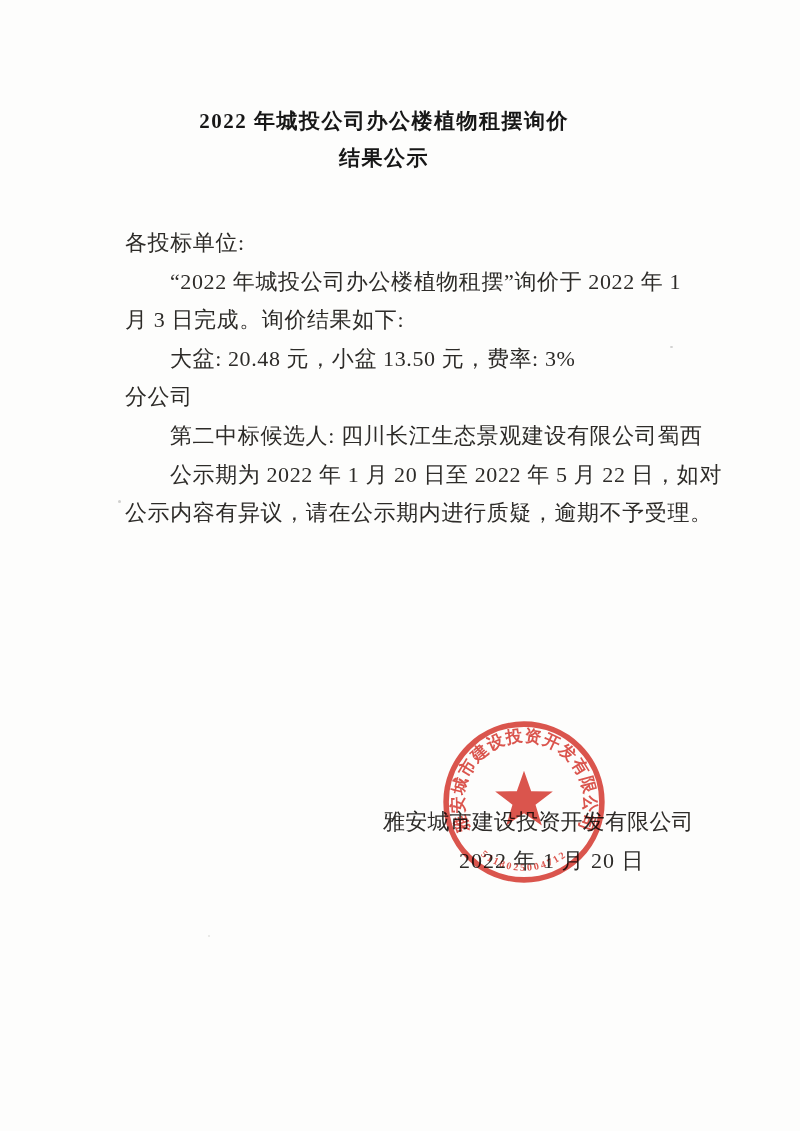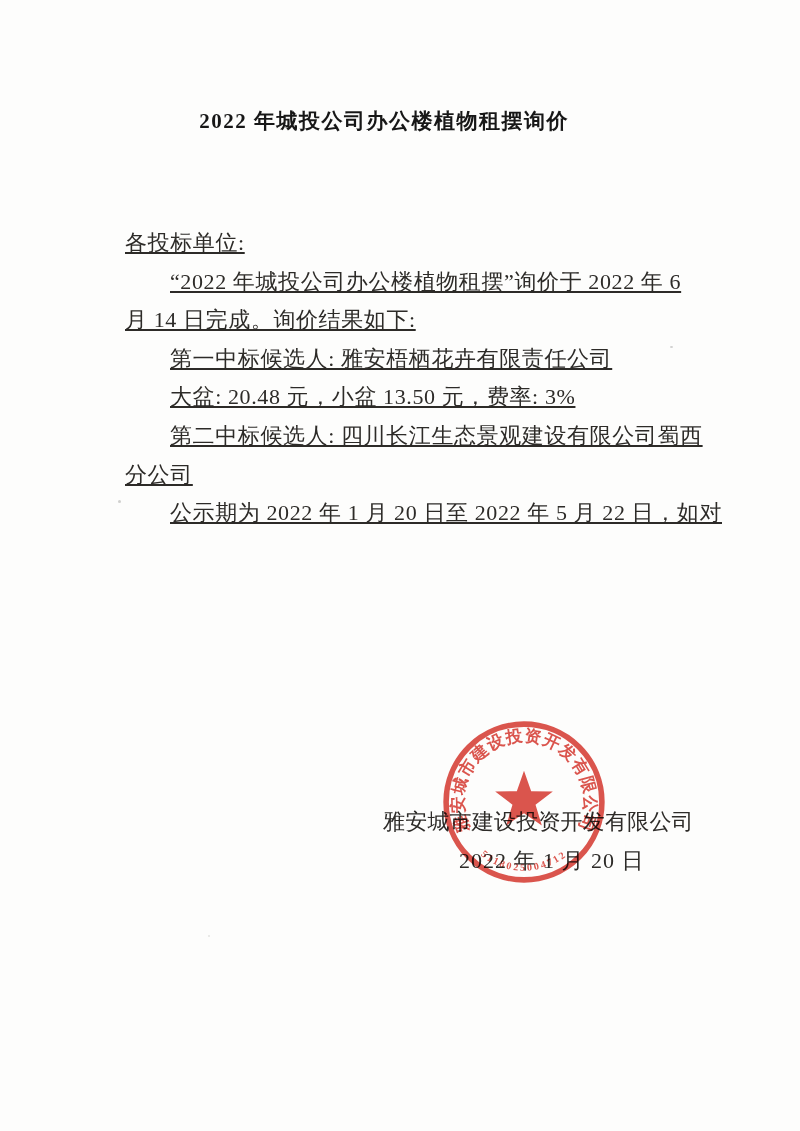--- a/index.html
+++ b/index.html
@@ -32,21 +32,20 @@
   }
   .body-text {
     position: absolute;
     top: 224px;
     left: 125px;
     width: 587px;
     font-size: 22px;
     line-height: 38.6px;
     letter-spacing: 0.6px;
     white-space: nowrap;
-    text-decoration: underline;
   }
   .body-text .line.indent {
     padding-left: 45px;
   }
   .footer-company {
     position: absolute;
     top: 808px;
     left: 383px;
     font-size: 22px;
     line-height: 28px;
@@ -86,31 +85,32 @@
   .speck-2 { left: 670px; top: 346px; width: 3px; height: 2px; }
   .speck-3 { left: 208px; top: 935px; width: 2px; height: 2px; opacity: 0.25; }
 </style>
 </head>
 <body>
 
 <div class="page">
 
   <h1 class="title">
     <div>2022 年城投公司办公楼植物租摆询价</div>
+    <div>结果公示</div>
   </h1>
 
   <div class="body-text">
     <div class="line">各投标单位:</div>
-    <div class="line indent">“2022 年城投公司办公楼植物租摆”询价于 2022 年 6</div>
-    <div class="line">月 14 日完成。询价结果如下:</div>
-    <div class="line indent">第一中标候选人: 雅安梧栖花卉有限责任公司</div>
+    <div class="line indent">“2022 年城投公司办公楼植物租摆”询价于 2022 年 1</div>
+    <div class="line">月 3 日完成。询价结果如下:</div>
     <div class="line indent">大盆: 20.48 元，小盆 13.50 元，费率: 3%</div>
+    <div class="line">分公司</div>
     <div class="line indent">第二中标候选人: 四川长江生态景观建设有限公司蜀西</div>
-    <div class="line">分公司</div>
     <div class="line indent">公示期为 2022 年 1 月 20 日至 2022 年 5 月 22 日，如对</div>
+    <div class="line">公示内容有异议，请在公示期内进行质疑，逾期不予受理。</div>
   </div>
 
   <div class="footer-company">雅安城市建设投资开发有限公司</div>
   <div class="footer-date">2022 年 1 月 20 日</div>
 
   <svg class="stamp" viewBox="0 0 170 170" xmlns="http://www.w3.org/2000/svg">
     <defs>
       <path id="arcTop" d="M 33 115 A 60 60 0 1 1 137 115" fill="none"></path>
       <path id="arcBottom" d="M 17 85 A 68 68 0 0 0 153 85" fill="none"></path>
     </defs>

